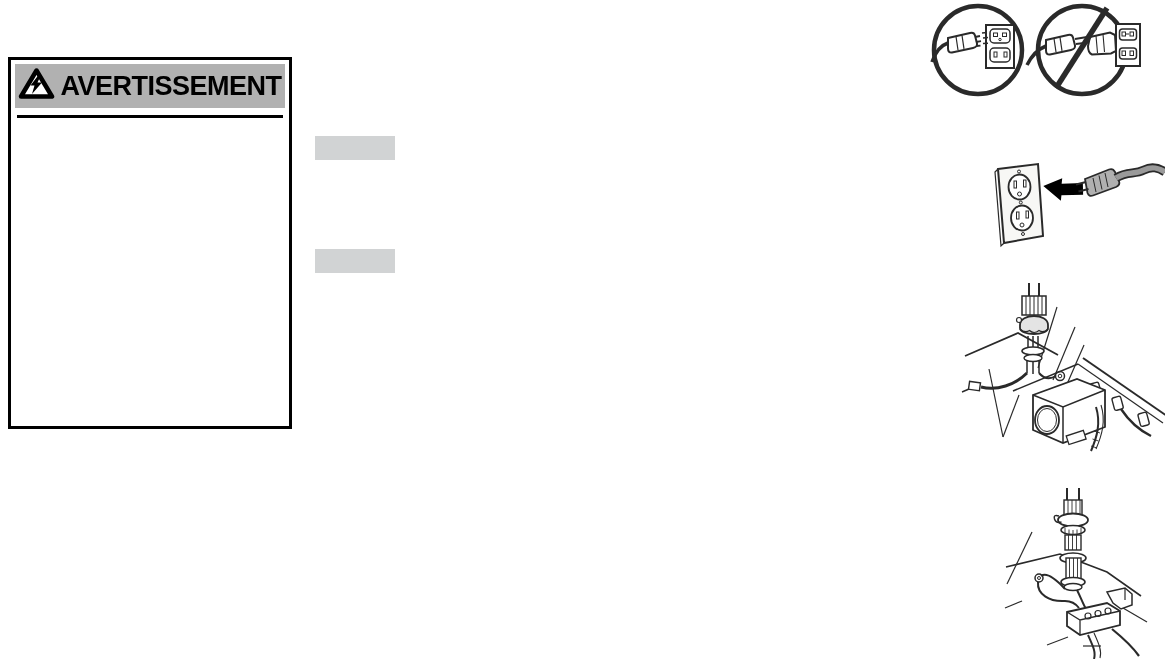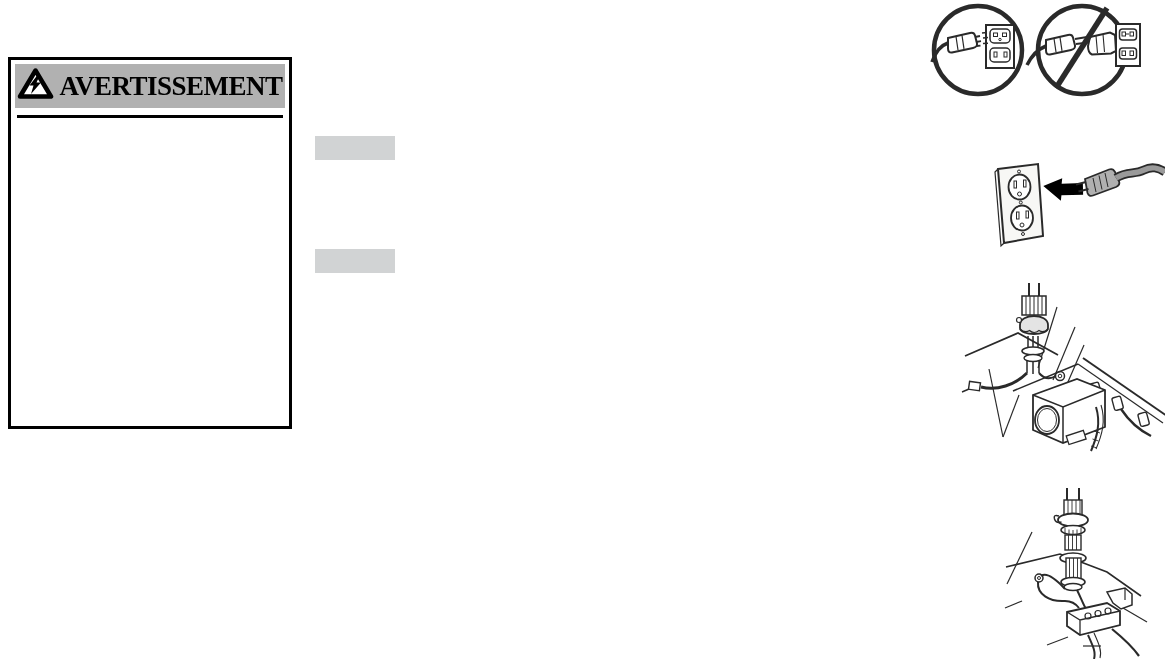--- a/index.html
+++ b/index.html
@@ -1,17 +1,17 @@
 <!DOCTYPE html>
 <html><head>
 <meta charset="utf-8">
 <style>
   html,body{margin:0;padding:0;background:#ffffff;}
   .page{position:relative;width:1165px;height:659px;background:#ffffff;overflow:hidden;
-        font-family:Liberation Serif, serif;}
+        font-family:Liberation Sans, sans-serif;}
 
   
   .warning-box{position:absolute;left:8px;top:57px;width:278px;height:366px;
                border:3px solid #000;background:#fff;box-sizing:content-box;}
   .warning-header{margin:4px 4px 0 4px;height:44px;background:#b1b1b1;
                   display:flex;align-items:center;justify-content:center;gap:5px;}
   .warning-title{font-size:27px;font-weight:bold;color:#000;letter-spacing:-0.5px;
                  white-space:nowrap;}
   .warning-divider{margin:7px 6px 0 6px;height:3px;background:#000;}
   .warning-body{height:300px;}

